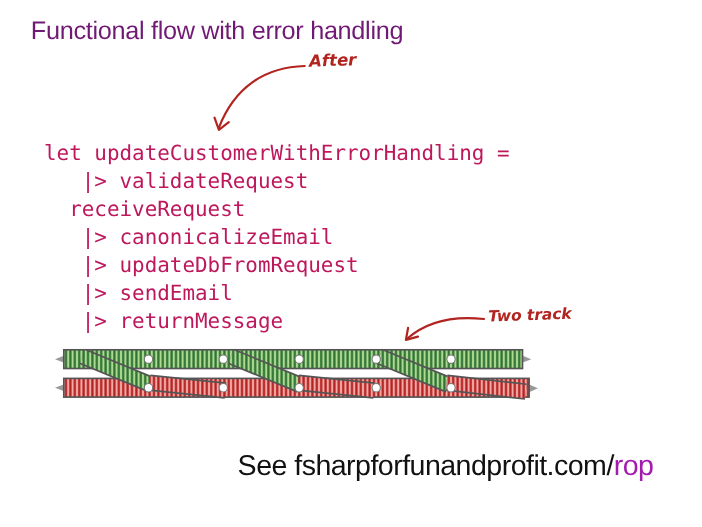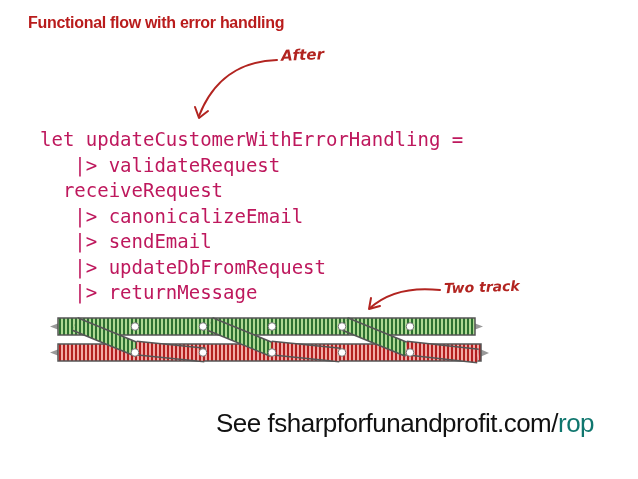--- a/index.html
+++ b/index.html
@@ -2,22 +2,22 @@
 <html><head>
 <meta charset="utf-8">
 <style>
   html,body{margin:0;padding:0;}
   body{
     width:638px;height:479px;position:relative;background:#ffffff;
     font-family:"Liberation Sans",sans-serif;overflow:hidden;
   }
   .slide-title{
     position:absolute;left:28px;top:14px;
-    font-size:16px;font-weight:700;letter-spacing:-0.3px;
-    color:#b91c1c;
+    font-size:23px;font-weight:400;letter-spacing:-0.3px;
+    color:#701a75;
   }
   .hand-label{
     position:absolute;color:#b22420;
     font-family:"DejaVu Sans",sans-serif;
     font-style:italic;font-weight:700;
   }
   .after-label{left:281px;top:46px;font-size:15px;transform:rotate(-2deg);}
   .twotrack-label{left:444px;top:279px;font-size:14px;transform:rotate(-2deg);}
   .arrow-svg{position:absolute;overflow:visible;}
   .after-arrow{left:185px;top:52px;}
@@ -26,34 +26,34 @@
     position:absolute;left:40px;top:127px;margin:0;
     font-family:"DejaVu Sans Mono","Liberation Mono",monospace;
     font-size:19px;line-height:25.5px;color:#be185d;
     white-space:pre;
   }
   .railway{position:absolute;left:50px;top:310px;}
   .footer-link{
     position:absolute;left:216px;top:408px;
     font-size:26px;color:#111111;letter-spacing:-0.5px;
   }
-  .footer-link .rop{color:#0f766e;}
+  .footer-link .rop{color:#a21caf;}
 </style>
 </head>
 <body>
 
 <div class="slide-title">Functional flow with error handling</div>
 
 <div class="hand-label after-label">After</div>
 <svg class="arrow-svg after-arrow" width="100" height="78">
   <path d="M 92 8 C 55 9, 28 28, 14 64" fill="none" stroke="#b22420" stroke-width="2" stroke-linecap="round"></path>
   <path d="M 14 66 L 10 55 M 14 66 L 23 59" fill="none" stroke="#b22420" stroke-width="2" stroke-linecap="round"></path>
 </svg>
 
-<pre class="code-block"><div>let updateCustomerWithErrorHandling =</div><div>   |&gt; validateRequest</div><div>  receiveRequest</div><div>   |&gt; canonicalizeEmail</div><div>   |&gt; sendEmail</div><div>   |&gt; updateDbFromRequest</div><div>   |&gt; returnMessage</div></pre>
+<pre class="code-block"><div>let updateCustomerWithErrorHandling =</div><div>   |&gt; validateRequest</div><div>  receiveRequest</div><div>   |&gt; canonicalizeEmail</div><div>   |&gt; updateDbFromRequest</div><div>   |&gt; sendEmail</div><div>   |&gt; returnMessage</div></pre>
 
 <div class="hand-label twotrack-label">Two track</div>
 <svg class="arrow-svg twotrack-arrow" width="88" height="34">
   <path d="M 82 6 C 55 3, 30 8, 12 24" fill="none" stroke="#b22420" stroke-width="2" stroke-linecap="round"></path>
   <path d="M 11 25 L 13 14 M 11 25 L 22 22" fill="none" stroke="#b22420" stroke-width="2" stroke-linecap="round"></path>
 </svg>
 
 <svg class="railway" width="440" height="58" viewBox="0 0 440 58">
   <defs>
     <pattern id="greenTies" patternUnits="userSpaceOnUse" width="4" height="58">

